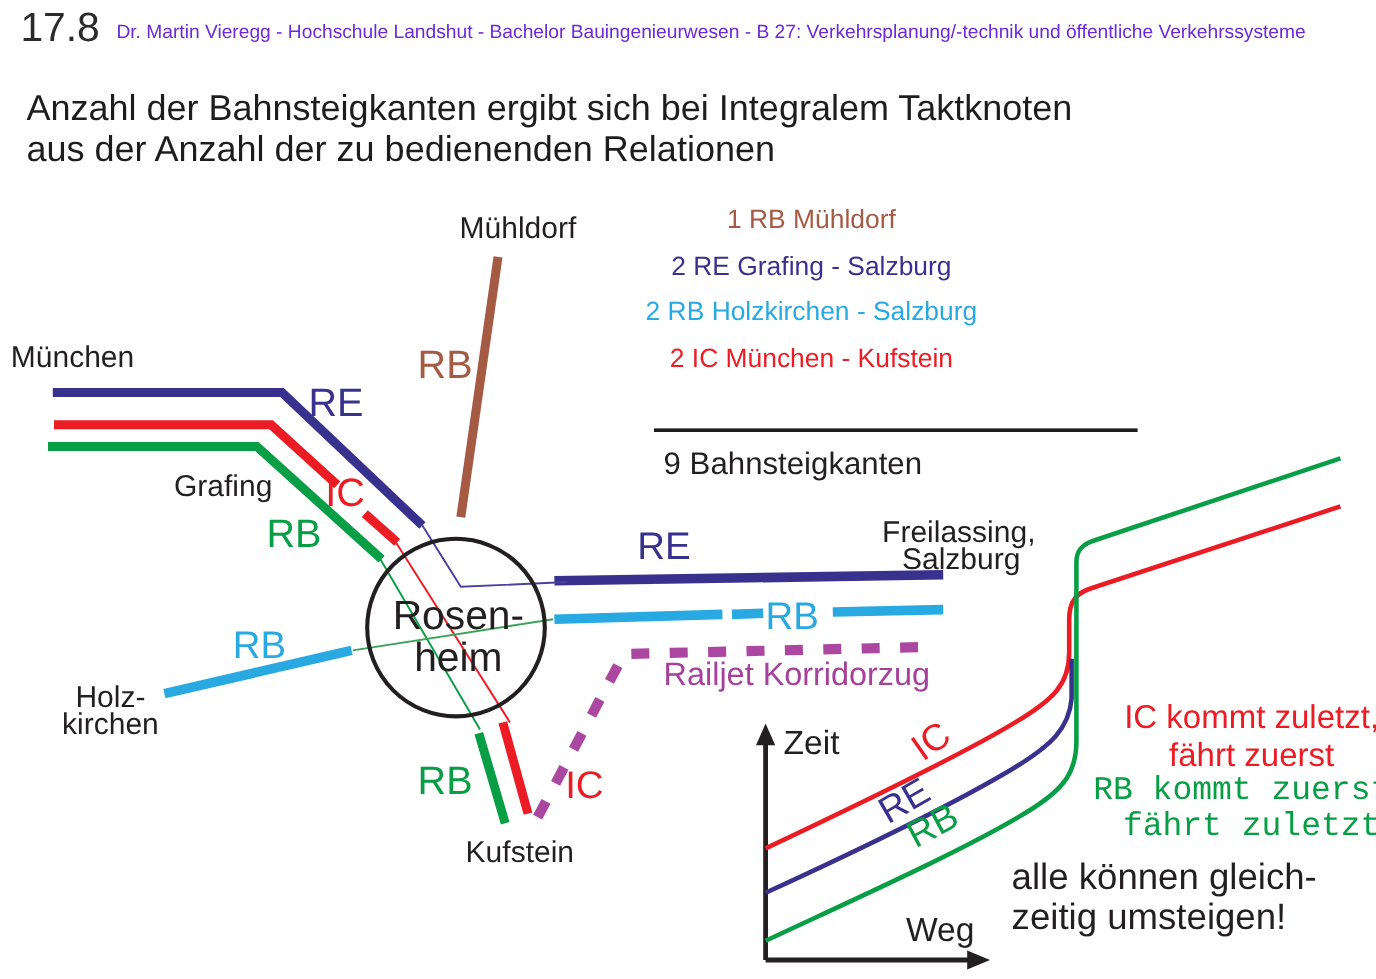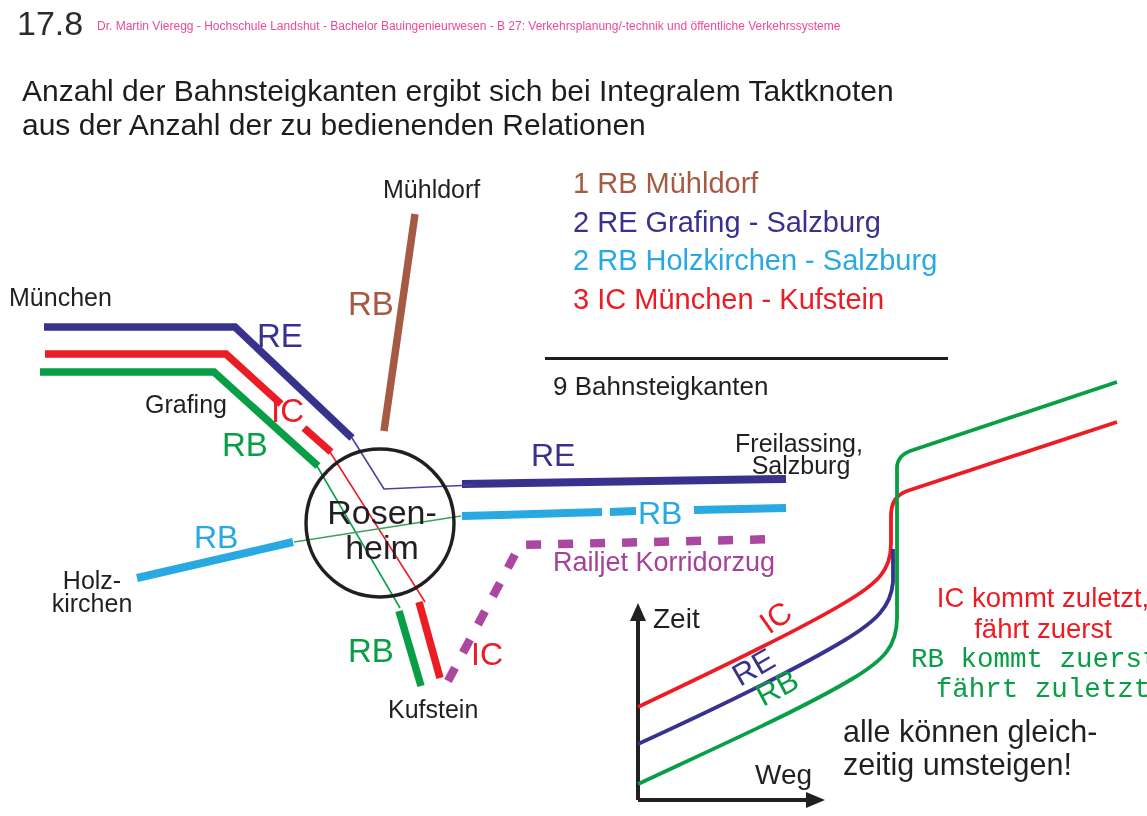--- a/index.html
+++ b/index.html
@@ -4,27 +4,27 @@
 <style>
   html,body{margin:0;padding:0;background:#fff;}
   body{width:1147px;height:816px;position:relative;overflow:hidden;
        font-family:"Liberation Sans", sans-serif;color:#231F20;}
   .abs{position:absolute;}
   #stage{width:1001px;height:816px;position:relative;}
   svg{position:absolute;left:0;top:0;font-family:"Liberation Sans", sans-serif;}
 
   
   .slide-number{left:17px;top:4px;font-size:34px;color:#2b2b2b;}
-  .course-line{left:97px;top:19px;font-size:12px;color:#ec4899;white-space:nowrap;}
+  .course-line{left:97px;top:19px;font-size:16px;color:#6d28d9;white-space:nowrap;}
 
   
   .page-title{left:22px;top:74px;font-size:30px;line-height:34px;color:#1d1d1d;}
 
   
-  .legend{left:573px;top:164px;font-size:29px;line-height:38.5px;white-space:nowrap;}
+  .legend{left:538px;top:164px;font-size:22px;line-height:38.5px;white-space:nowrap;text-align:center;}
   .legend-sep{left:545px;top:357px;width:403px;height:3px;background:#1d1d1d;}
   .legend-total{left:553px;top:371px;font-size:26px;color:#231F20;white-space:nowrap;}
   .lg-brown{color:#A55A44;} .lg-indigo{color:#39318E;} .lg-cyan{color:#29A9E1;}
   .lg-green{color:#089E45;} .lg-red{color:#EC1C24;}
 
   
   .notes-colored{left:911px;top:583px;font-size:27.5px;line-height:30.8px;white-space:nowrap;text-align:center;}
   .note-red{color:#EC1C24;} .note-green{color:#089E45;font-family:Liberation Mono, monospace;}
   .conclusion{left:843px;top:715px;font-size:30.5px;line-height:32.5px;color:#231F20;white-space:nowrap;}
 
@@ -111,21 +111,21 @@
     <text x="755" y="784" font-size="28">Weg</text>
     <text x="769" y="635" font-size="31" class="t-red" transform="rotate(-35 769 635)">IC</text>
     <text x="740" y="687" font-size="31" class="t-indigo" transform="rotate(-30 740 687)">RE</text>
     <text x="763" y="707" font-size="31" class="t-green" transform="rotate(-28 763 707)">RB</text>
   </svg>
 
   <div class="abs legend">
     <div class="lg-brown">1 RB Mühldorf</div>
     <div class="lg-indigo">2 RE Grafing - Salzburg</div>
     <div class="lg-cyan">2 RB Holzkirchen - Salzburg</div>
-    <div class="lg-red">3 IC München - Kufstein</div>
+    <div class="lg-red">2 IC München - Kufstein</div>
   </div>
   <div class="abs legend-sep"></div>
   <div class="abs legend-total">9 Bahnsteigkanten</div>
 
   <div class="abs notes-colored">
     <div class="note-red">IC kommt zuletzt,</div>
     <div class="note-red">fährt zuerst</div>
     <div class="note-green">RB kommt zuerst,</div>
     <div class="note-green">fährt zuletzt</div>
   </div>

